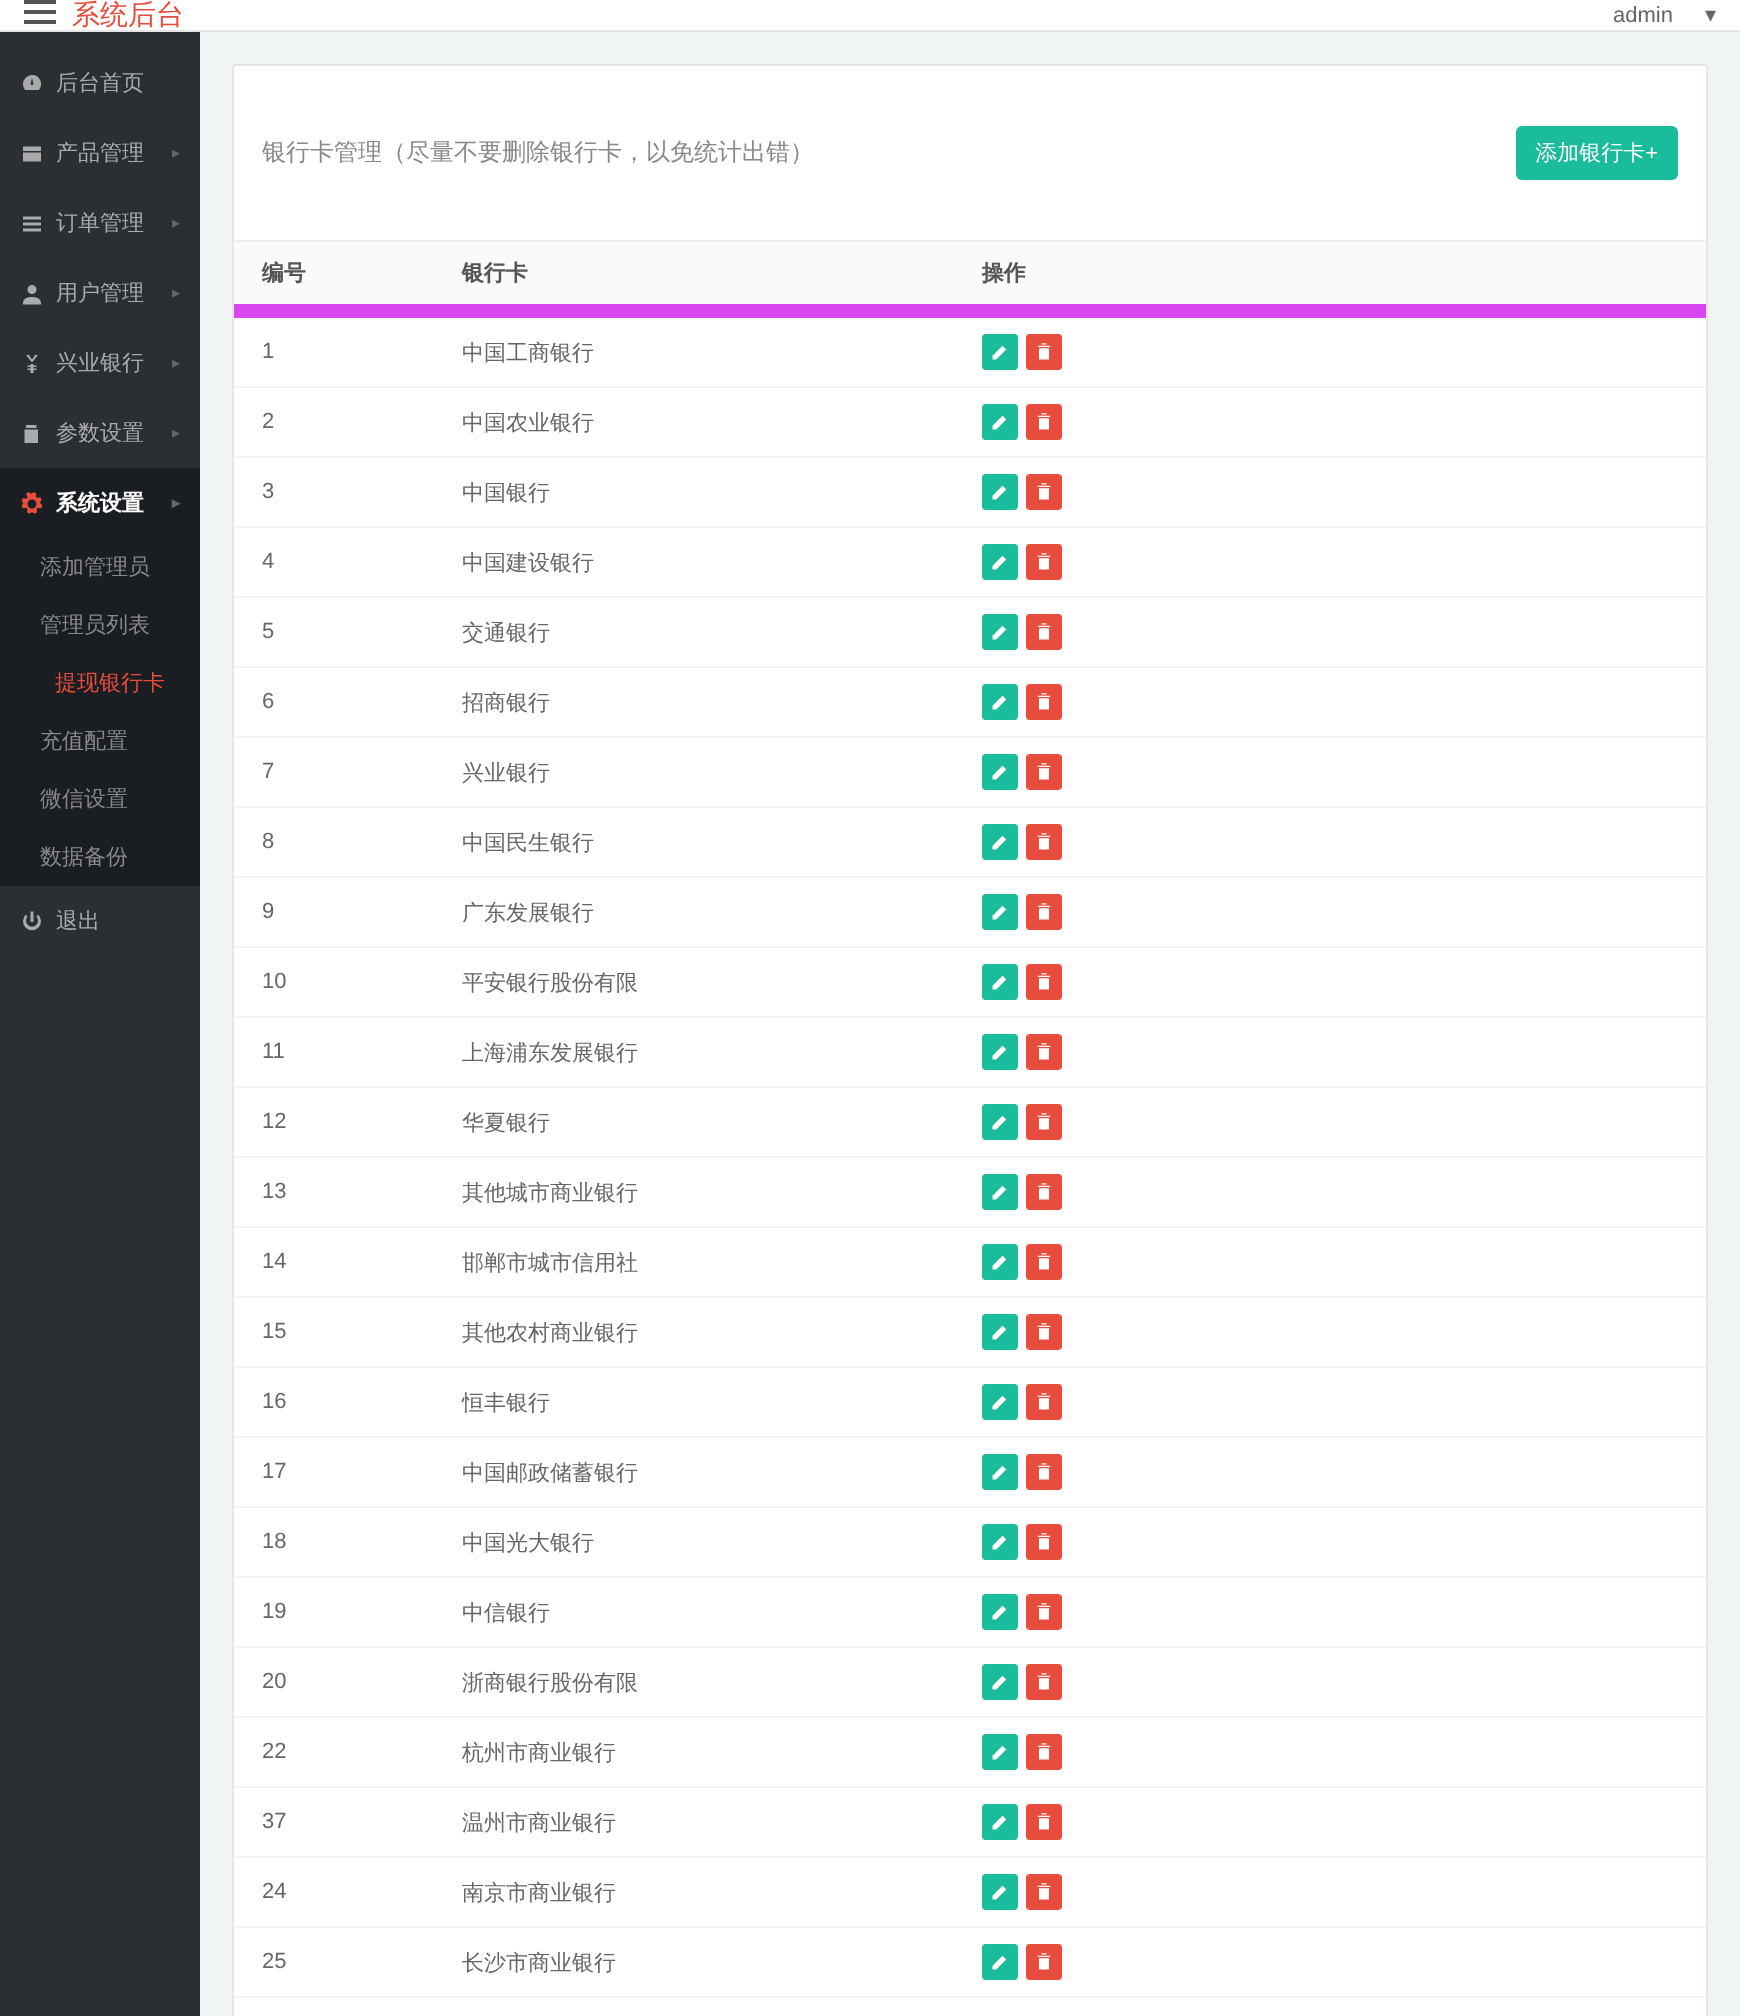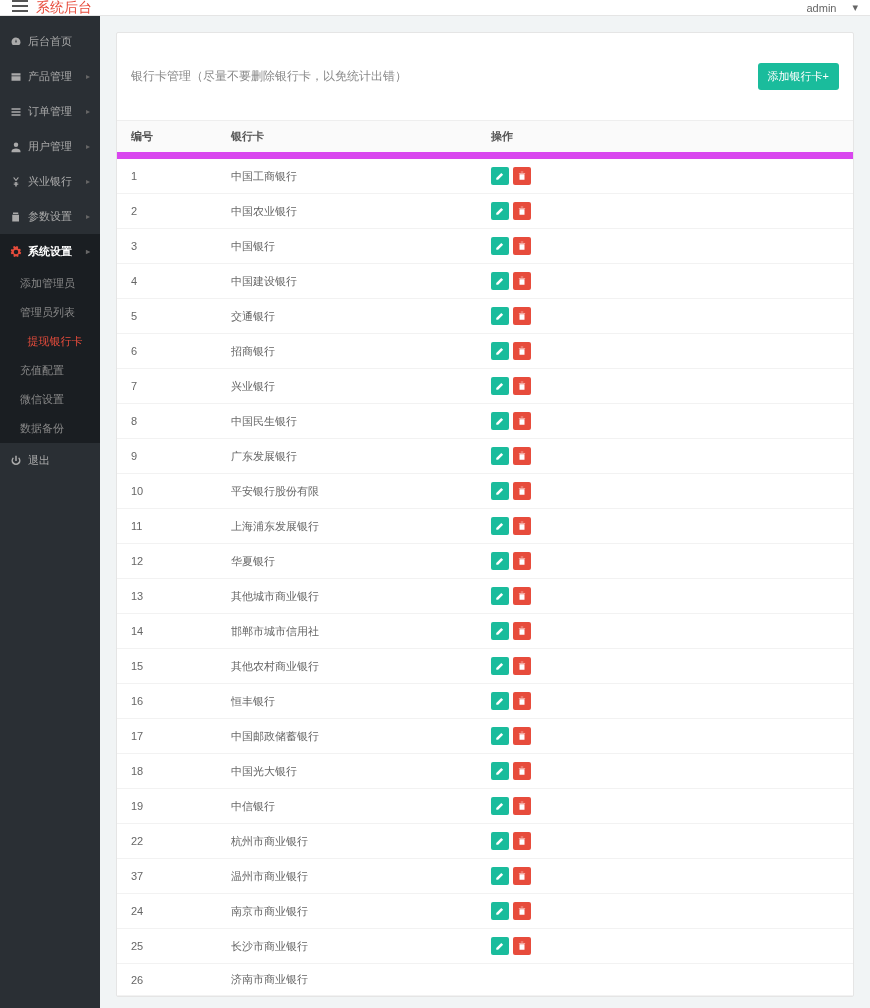--- a/index.html
+++ b/index.html
@@ -514,20 +514,38 @@
                   </button>
                   <button class="btn-icon btn-del">
                     <span><svg viewBox="0 0 16 16">
                         <path d="M4 5h8v9H4zM3 3h10v1H3zM6 1h4v1H6z"></path>
                       </svg></span>
                   </button>
                 </div>
               </td>
             </tr>
             <tr>
+              <td>20</td>
+              <td>浙商银行股份有限</td>
+              <td>
+                <div class="actions">
+                  <button class="btn-icon btn-edit">
+                    <span><svg viewBox="0 0 16 16">
+                        <path d="M2 11l8-8 3 3-8 8H2v-3z"></path>
+                      </svg></span>
+                  </button>
+                  <button class="btn-icon btn-del">
+                    <span><svg viewBox="0 0 16 16">
+                        <path d="M4 5h8v9H4zM3 3h10v1H3zM6 1h4v1H6z"></path>
+                      </svg></span>
+                  </button>
+                </div>
+              </td>
+            </tr>
+            <tr>
               <td>22</td>
               <td>杭州市商业银行</td>
               <td>
                 <div class="actions">
                   <button class="btn-icon btn-edit">
                     <span><svg viewBox="0 0 16 16">
                         <path d="M2 11l8-8 3 3-8 8H2v-3z"></path>
                       </svg></span>
                   </button>
                   <button class="btn-icon btn-del">

